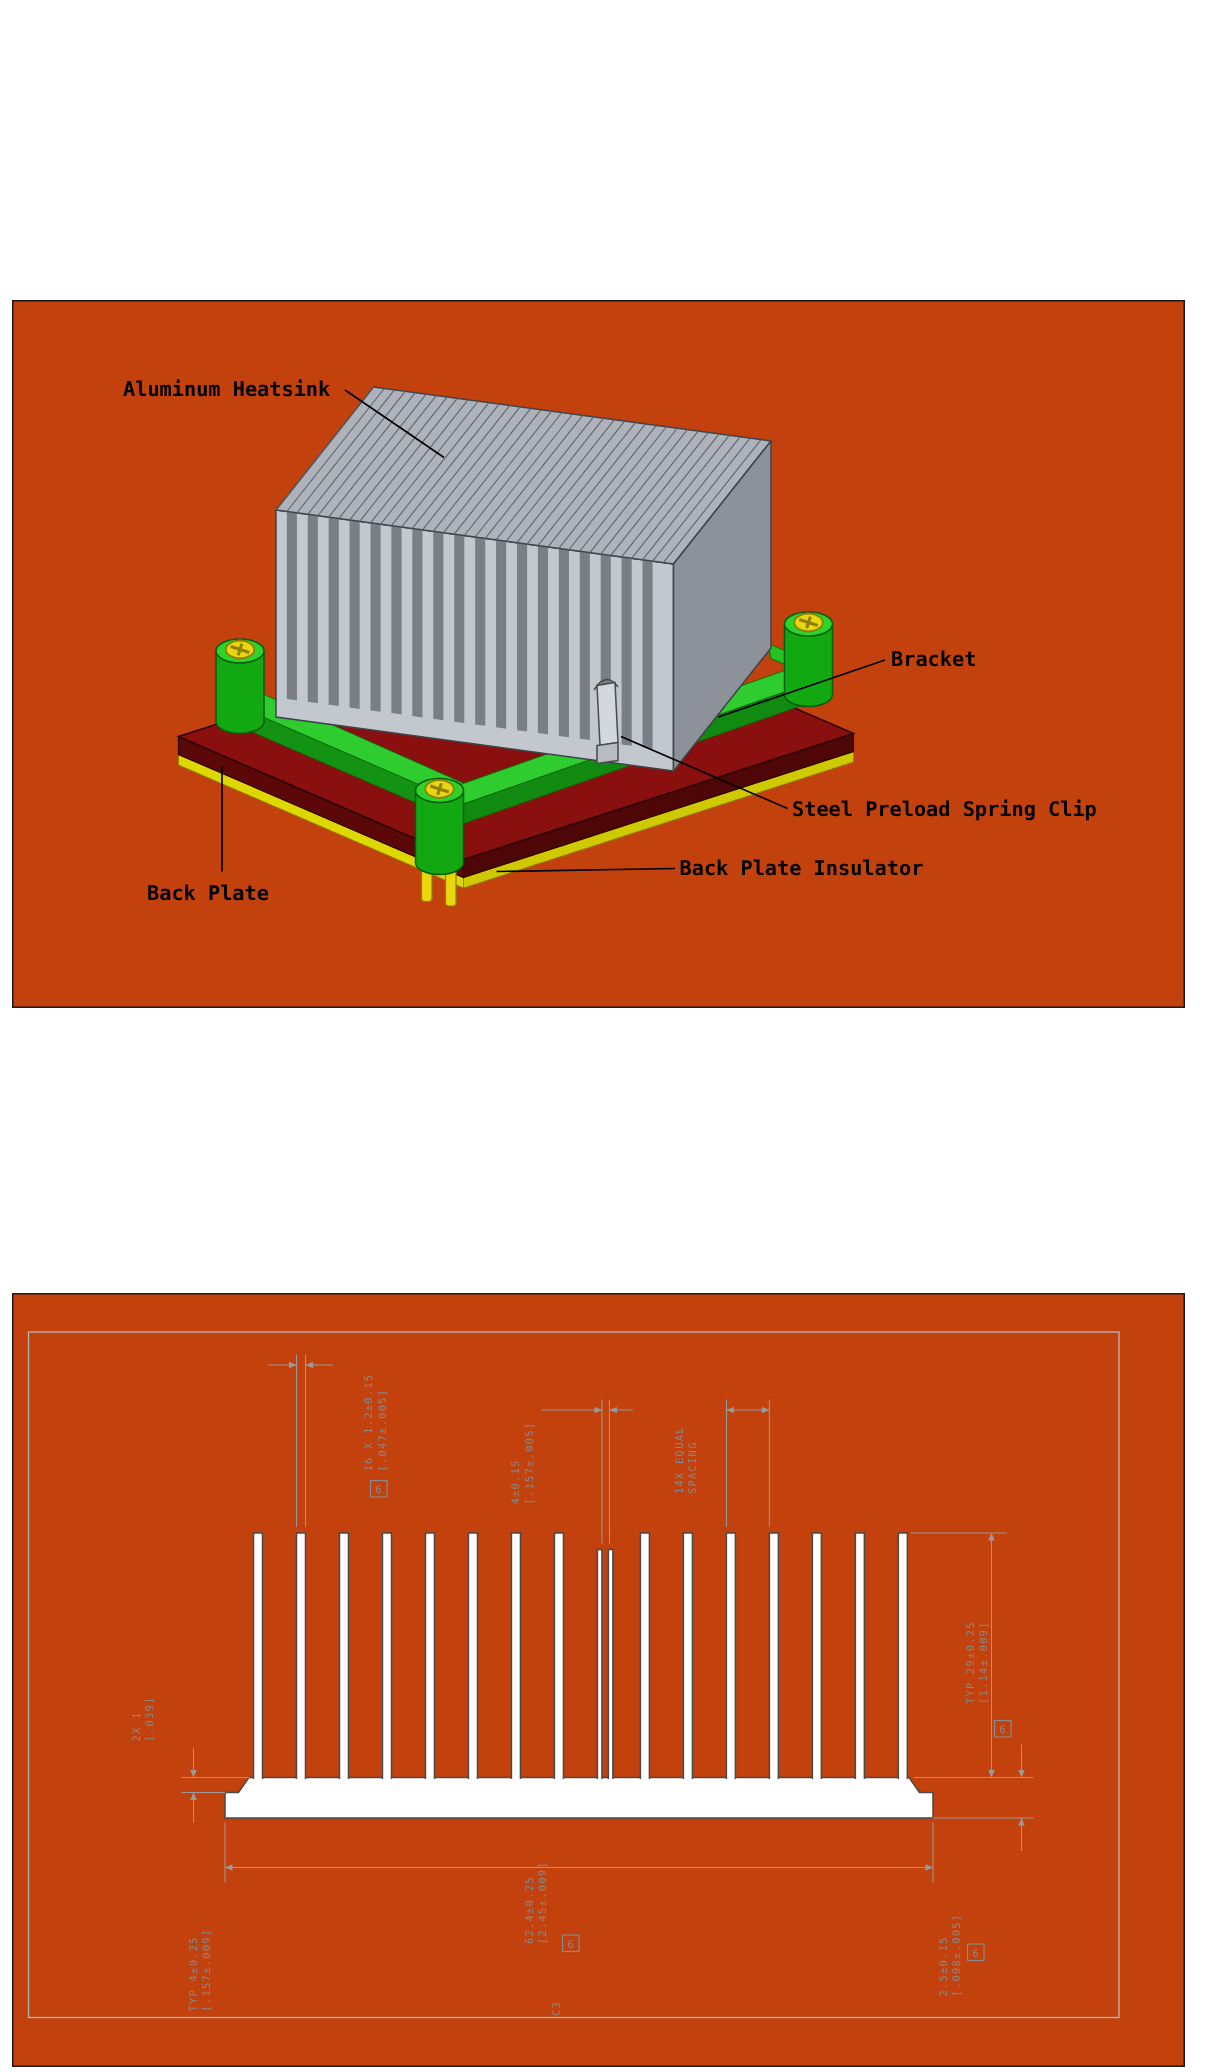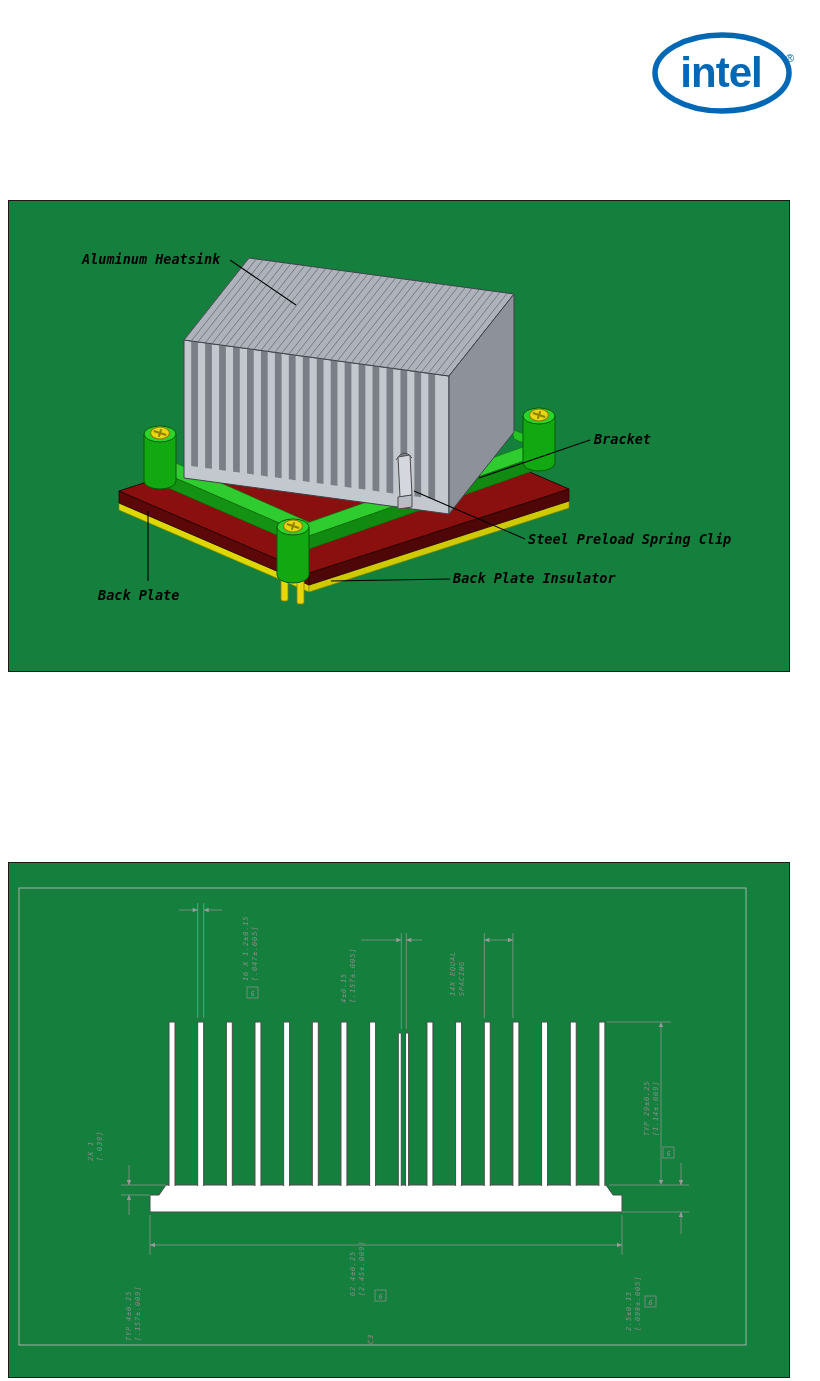--- a/index.html
+++ b/index.html
@@ -1,19 +1,19 @@
 <!DOCTYPE html>
 <html><head>
 <meta charset="utf-8">
 <style>
   html,body{margin:0;padding:0;background:#fff;}
   .page{position:relative;width:820px;height:1381px;background:#fff;overflow:hidden;
         font-family:"DejaVu Sans Mono",monospace;}
   .logo{position:absolute;left:648px;top:28px;width:152px;height:90px;}
-  .figure{position:absolute;background:#15803d;border:1px solid #1a1a1a;font-style:italic;}
+  .figure{position:absolute;background:#c2410c;border:1px solid #1a1a1a;}
   .figure1{left:8px;top:200px;width:780px;height:470px;}
   .figure2{left:8px;top:862px;width:780px;height:514px;}
   svg{display:block;}
   
   .lb{font-family:"DejaVu Sans Mono",monospace;font-weight:bold;font-size:13.5px;fill:#000;}
   .leader{stroke:#000;stroke-width:1.1;fill:none;}
   
   .frame2{fill:none;stroke:#b5b5b5;stroke-width:0.9;}
   .draw{fill:#fff;stroke:#4a4a4a;stroke-width:1;}
   .ext{stroke:#9a9a9a;stroke-width:0.7;fill:none;}
@@ -23,27 +23,20 @@
   .ft{font-family:"DejaVu Sans Mono",monospace;font-size:7px;fill:#8a8a8a;text-anchor:middle;}
   .logo-text{font-family:"Liberation Sans",sans-serif;font-weight:bold;font-size:42px;
              fill:#0068b5;text-anchor:middle;letter-spacing:-1px;}
   .reg{font-family:"Liberation Sans",sans-serif;font-size:11px;fill:#0068b5;}
 </style>
 </head>
 <body>
 
 <div class="page">
 
-  <div class="logo">
-    <svg width="152" height="90" viewBox="0 0 152 90">
-      <ellipse cx="74" cy="45" rx="67" ry="38" fill="none" stroke="#0068b5" stroke-width="5.5"></ellipse>
-      <text class="logo-text" x="73" y="59">intel</text>
-      <text class="reg" x="138" y="34">®</text>
-    </svg>
-  </div>
 
   <div class="figure figure1">
     <svg width="780" height="470" viewBox="0 0 780 470">
 
       <g>
         <polygon points="110,302 300,384 300,391 110,309" fill="#ded800" stroke="#8a8400" stroke-width="0.6"></polygon>
         <polygon points="300,384 560,300 560,307 300,391" fill="#cfc900" stroke="#8a8400" stroke-width="0.6"></polygon>
       </g>
 
       <g>

